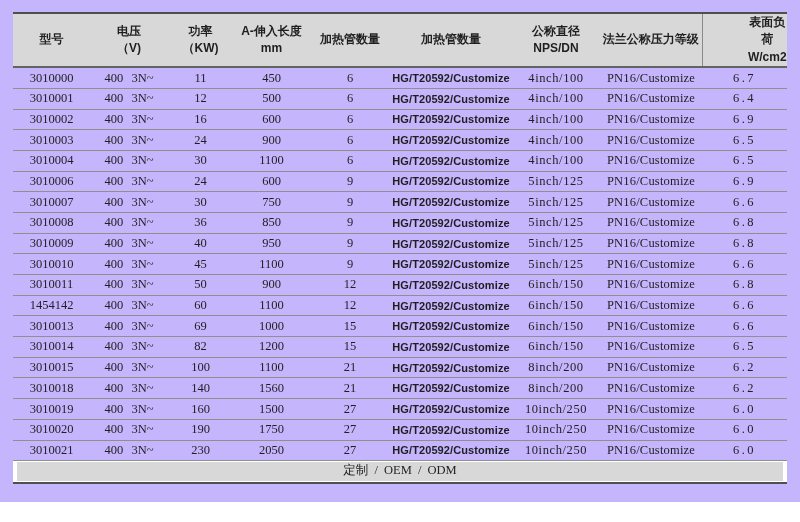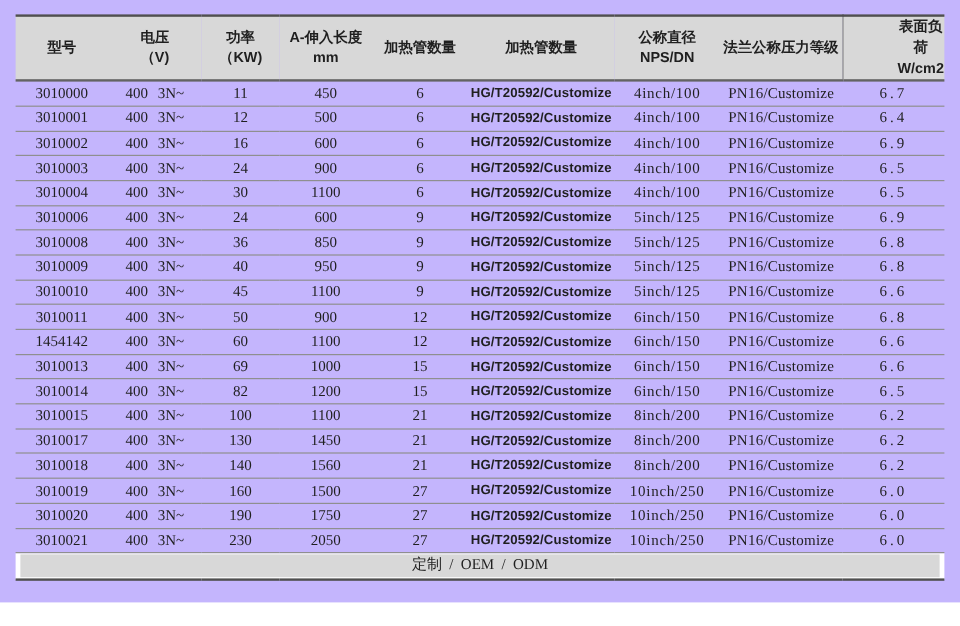--- a/index.html
+++ b/index.html
@@ -169,20 +169,31 @@
           <td class="col2">400 3N~</td>
           <td class="col3">24</td>
           <td class="col4">600</td>
           <td class="col5">9</td>
           <td class="col6">HG/T20592/Customize</td>
           <td class="col7">5inch/125</td>
           <td class="col8">PN16/Customize</td>
           <td class="col9">6.9</td>
         </tr>
         <tr>
+          <td class="col1">3010007</td>
+          <td class="col2">400 3N~</td>
+          <td class="col3">30</td>
+          <td class="col4">750</td>
+          <td class="col5">9</td>
+          <td class="col6">HG/T20592/Customize</td>
+          <td class="col7">5inch/125</td>
+          <td class="col8">PN16/Customize</td>
+          <td class="col9">6.6</td>
+        </tr>
+        <tr>
           <td class="col1">3010008</td>
           <td class="col2">400 3N~</td>
           <td class="col3">36</td>
           <td class="col4">850</td>
           <td class="col5">9</td>
           <td class="col6">HG/T20592/Customize</td>
           <td class="col7">5inch/125</td>
           <td class="col8">PN16/Customize</td>
           <td class="col9">6.8</td>
         </tr>
@@ -250,31 +261,20 @@
           <td class="col6">HG/T20592/Customize</td>
           <td class="col7">6inch/150</td>
           <td class="col8">PN16/Customize</td>
           <td class="col9">6.5</td>
         </tr>
         <tr>
           <td class="col1">3010015</td>
           <td class="col2">400 3N~</td>
           <td class="col3">100</td>
           <td class="col4">1100</td>
-          <td class="col5">21</td>
-          <td class="col6">HG/T20592/Customize</td>
-          <td class="col7">8inch/200</td>
-          <td class="col8">PN16/Customize</td>
-          <td class="col9">6.2</td>
-        </tr>
-        <tr>
-          <td class="col1">3010017</td>
-          <td class="col2">400 3N~</td>
-          <td class="col3">130</td>
-          <td class="col4">1450</td>
           <td class="col5">21</td>
           <td class="col6">HG/T20592/Customize</td>
           <td class="col7">8inch/200</td>
           <td class="col8">PN16/Customize</td>
           <td class="col9">6.2</td>
         </tr>
         <tr>
           <td class="col1">3010018</td>
           <td class="col2">400 3N~</td>
           <td class="col3">140</td>

